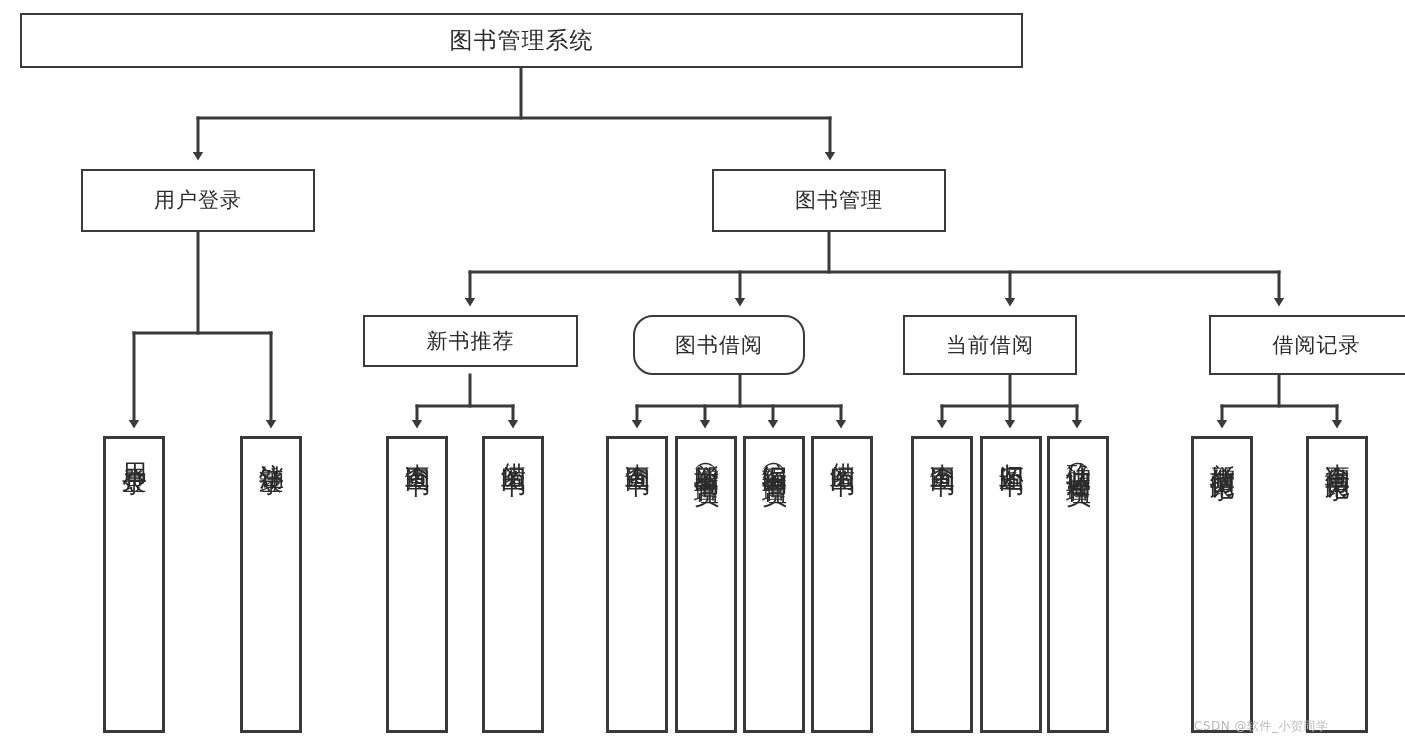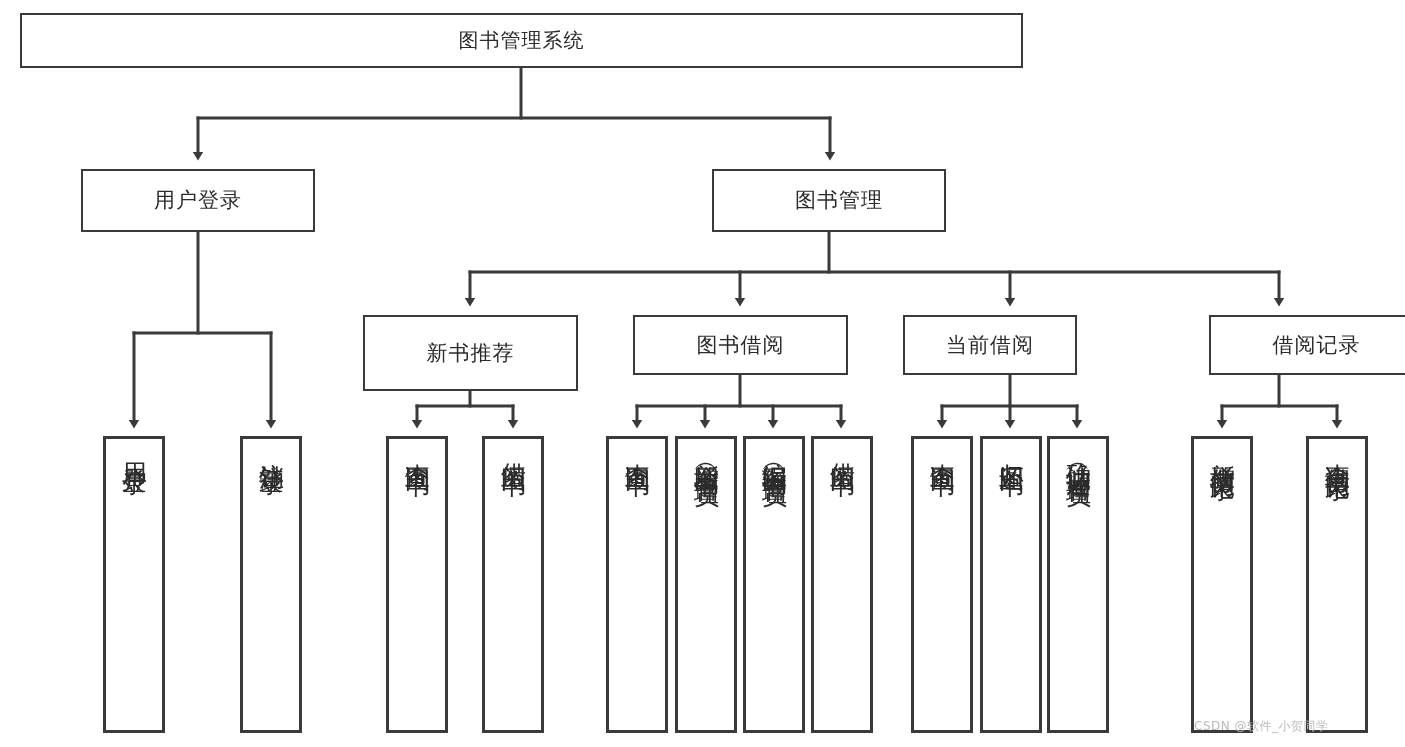--- a/index.html
+++ b/index.html
@@ -51,21 +51,21 @@
     font-size:25px;
     line-height:1.04;
     letter-spacing:3px;
     white-space:normal;
     max-height:284px;
     text-align:left;
   }
   .node.leaf.tall .label{
     max-height:284px;
   }
-  .node.root .label{ font-size:20px; }
+  .node.root .label{ font-size:23px; }
   .watermark{
     position:absolute;
     z-index:5;
     font-size:12px;
     color:#b9b9b9;
     letter-spacing:0.5px;
     white-space:nowrap;
     user-select:none;
   }
 </style>
@@ -128,24 +128,24 @@
     <span class="label">图书管理系统</span>
   </div>
 
   <div class="node" style="left:81px; top:169px; width:234px; height:63px;">
     <span class="label">用户登录</span>
   </div>
   <div class="node" style="left:712px; top:169px; width:234px; height:63px;padding-left:20px;">
     <span class="label">图书管理</span>
   </div>
 
-  <div class="node" style="left:363px; top:315px; width:215px; height:76px;">
+  <div class="node" style="left:363px; top:315px; width:215px; height:52px;">
     <span class="label">新书推荐</span>
   </div>
-  <div class="node" style="left:633px; top:315px; width:215px; height:60px;">
+  <div class="node" style="left:633px; top:315px; width:172px; height:60px;border-radius:20px;">
     <span class="label">图书借阅</span>
   </div>
   <div class="node" style="left:903px; top:315px; width:174px; height:60px;">
     <span class="label">当前借阅</span>
   </div>
   <div class="node" style="left:1172px; top:315px; width:215px; height:60px;margin-left:37px;">
     <span class="label">借阅记录</span>
   </div>
 
   <div class="node leaf" style="left:103px; top:436px; width:62px; height:297px;">

